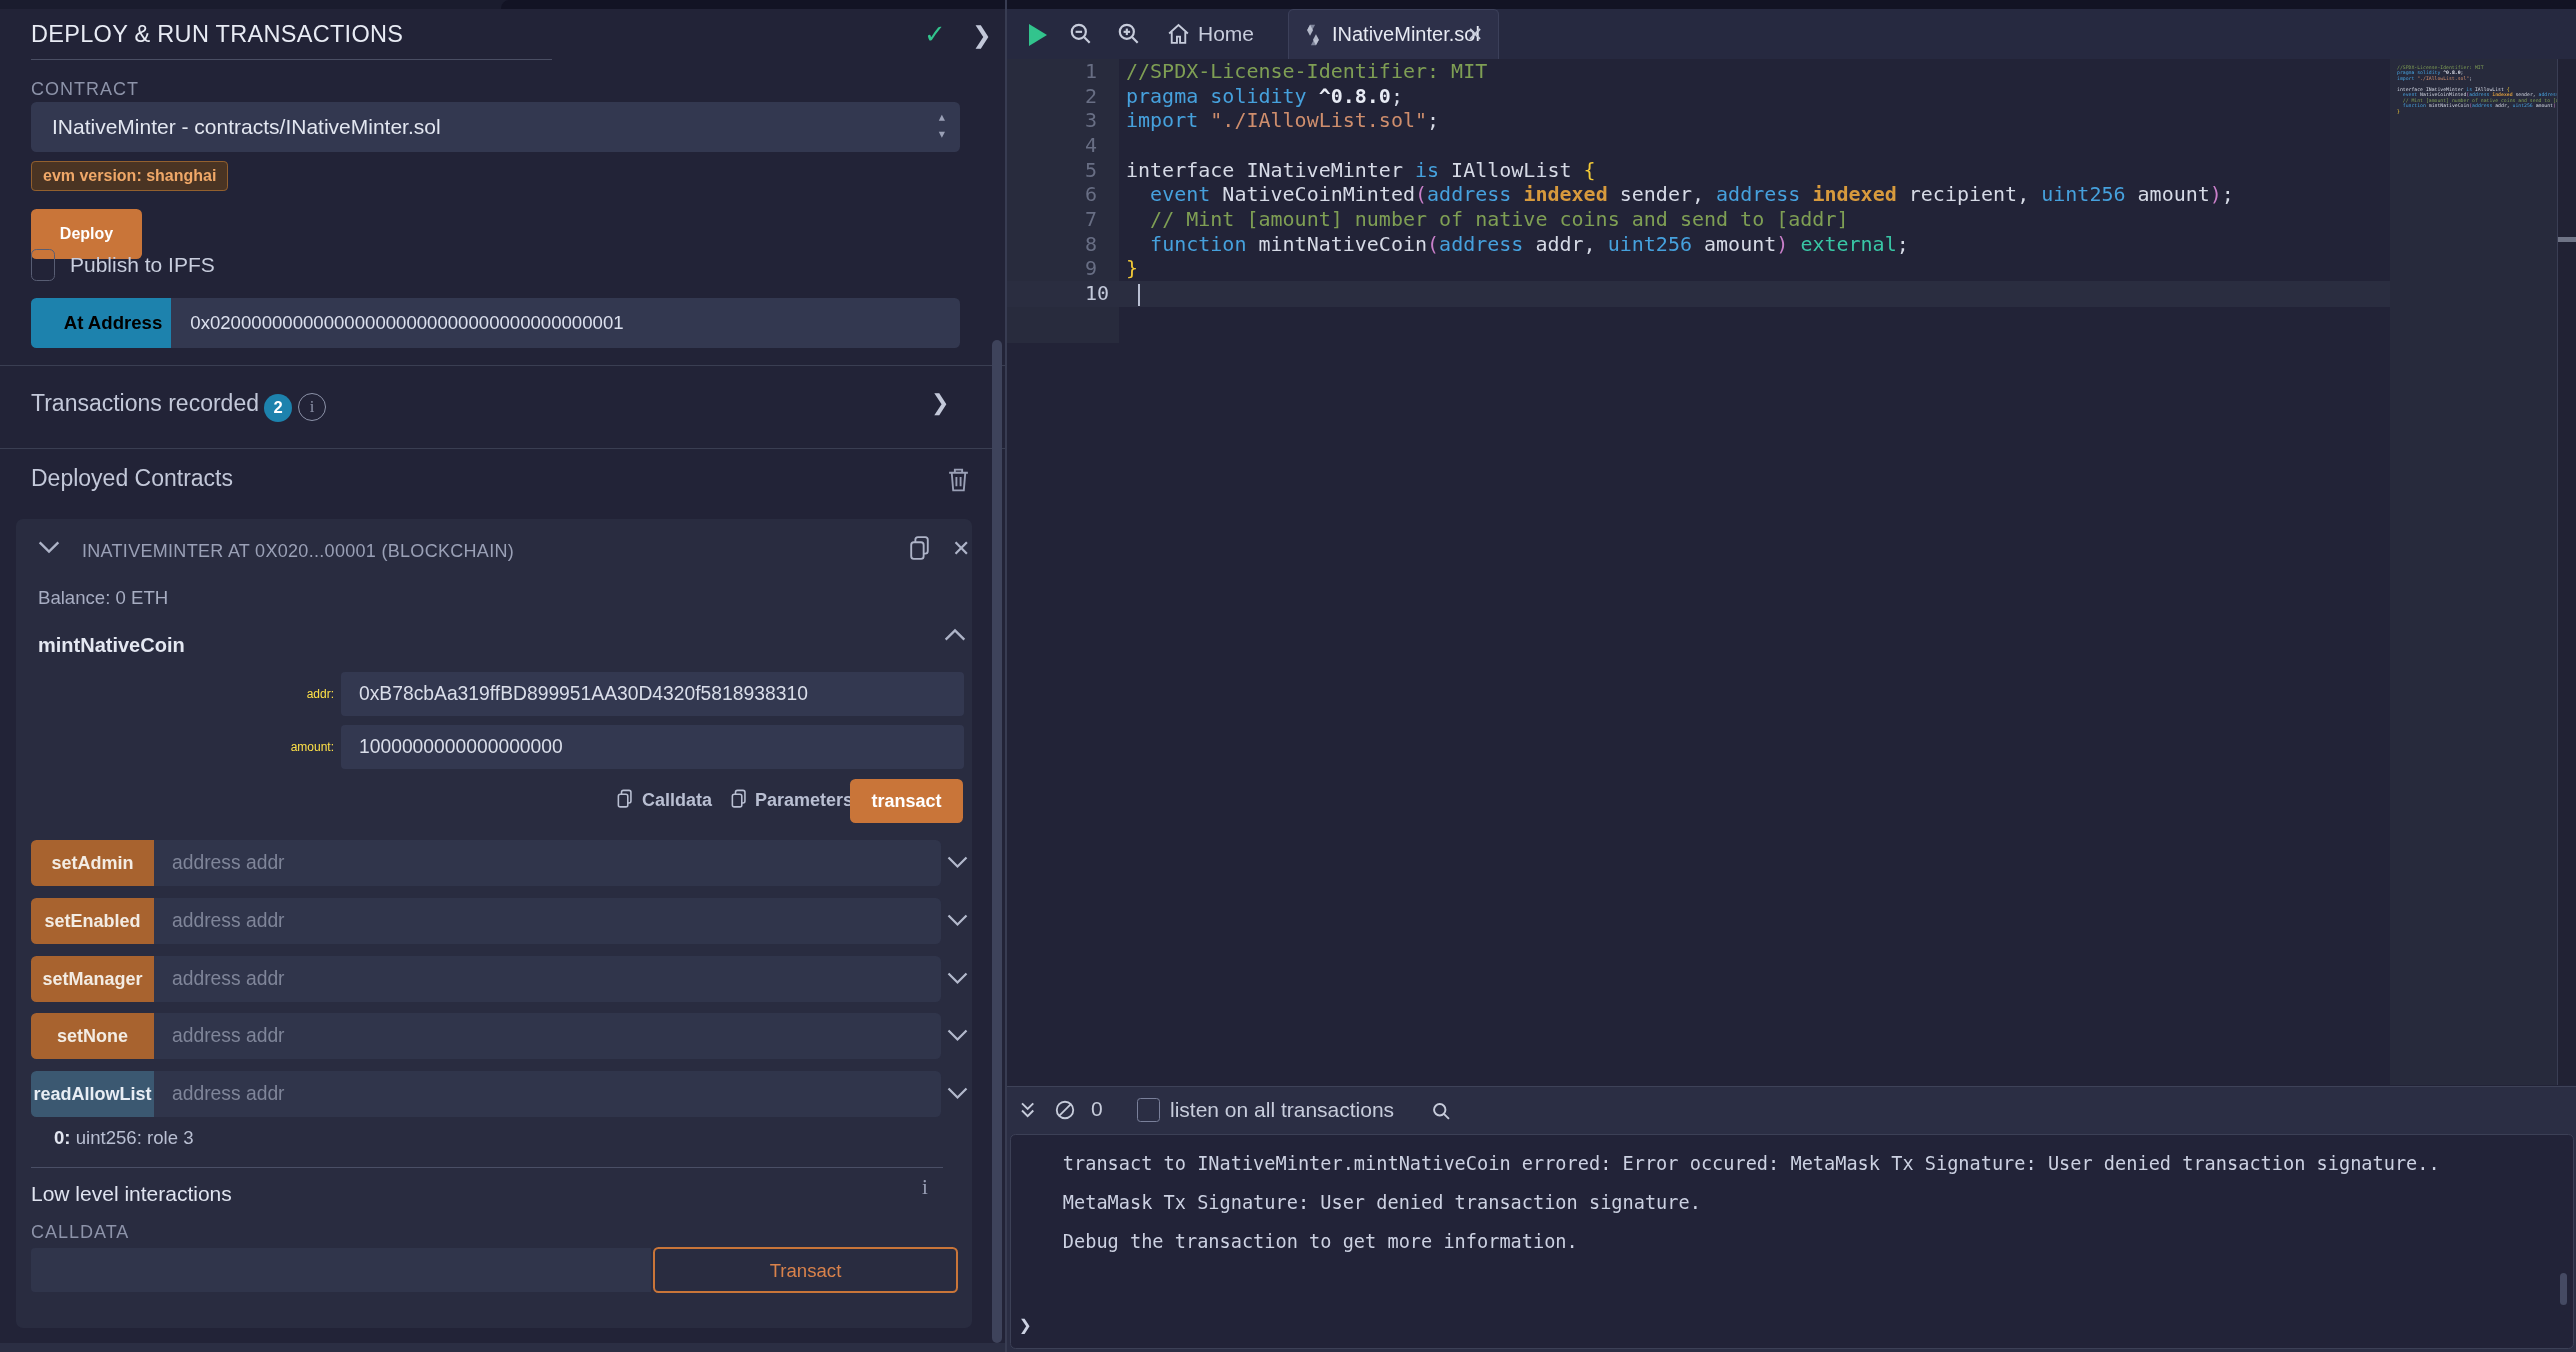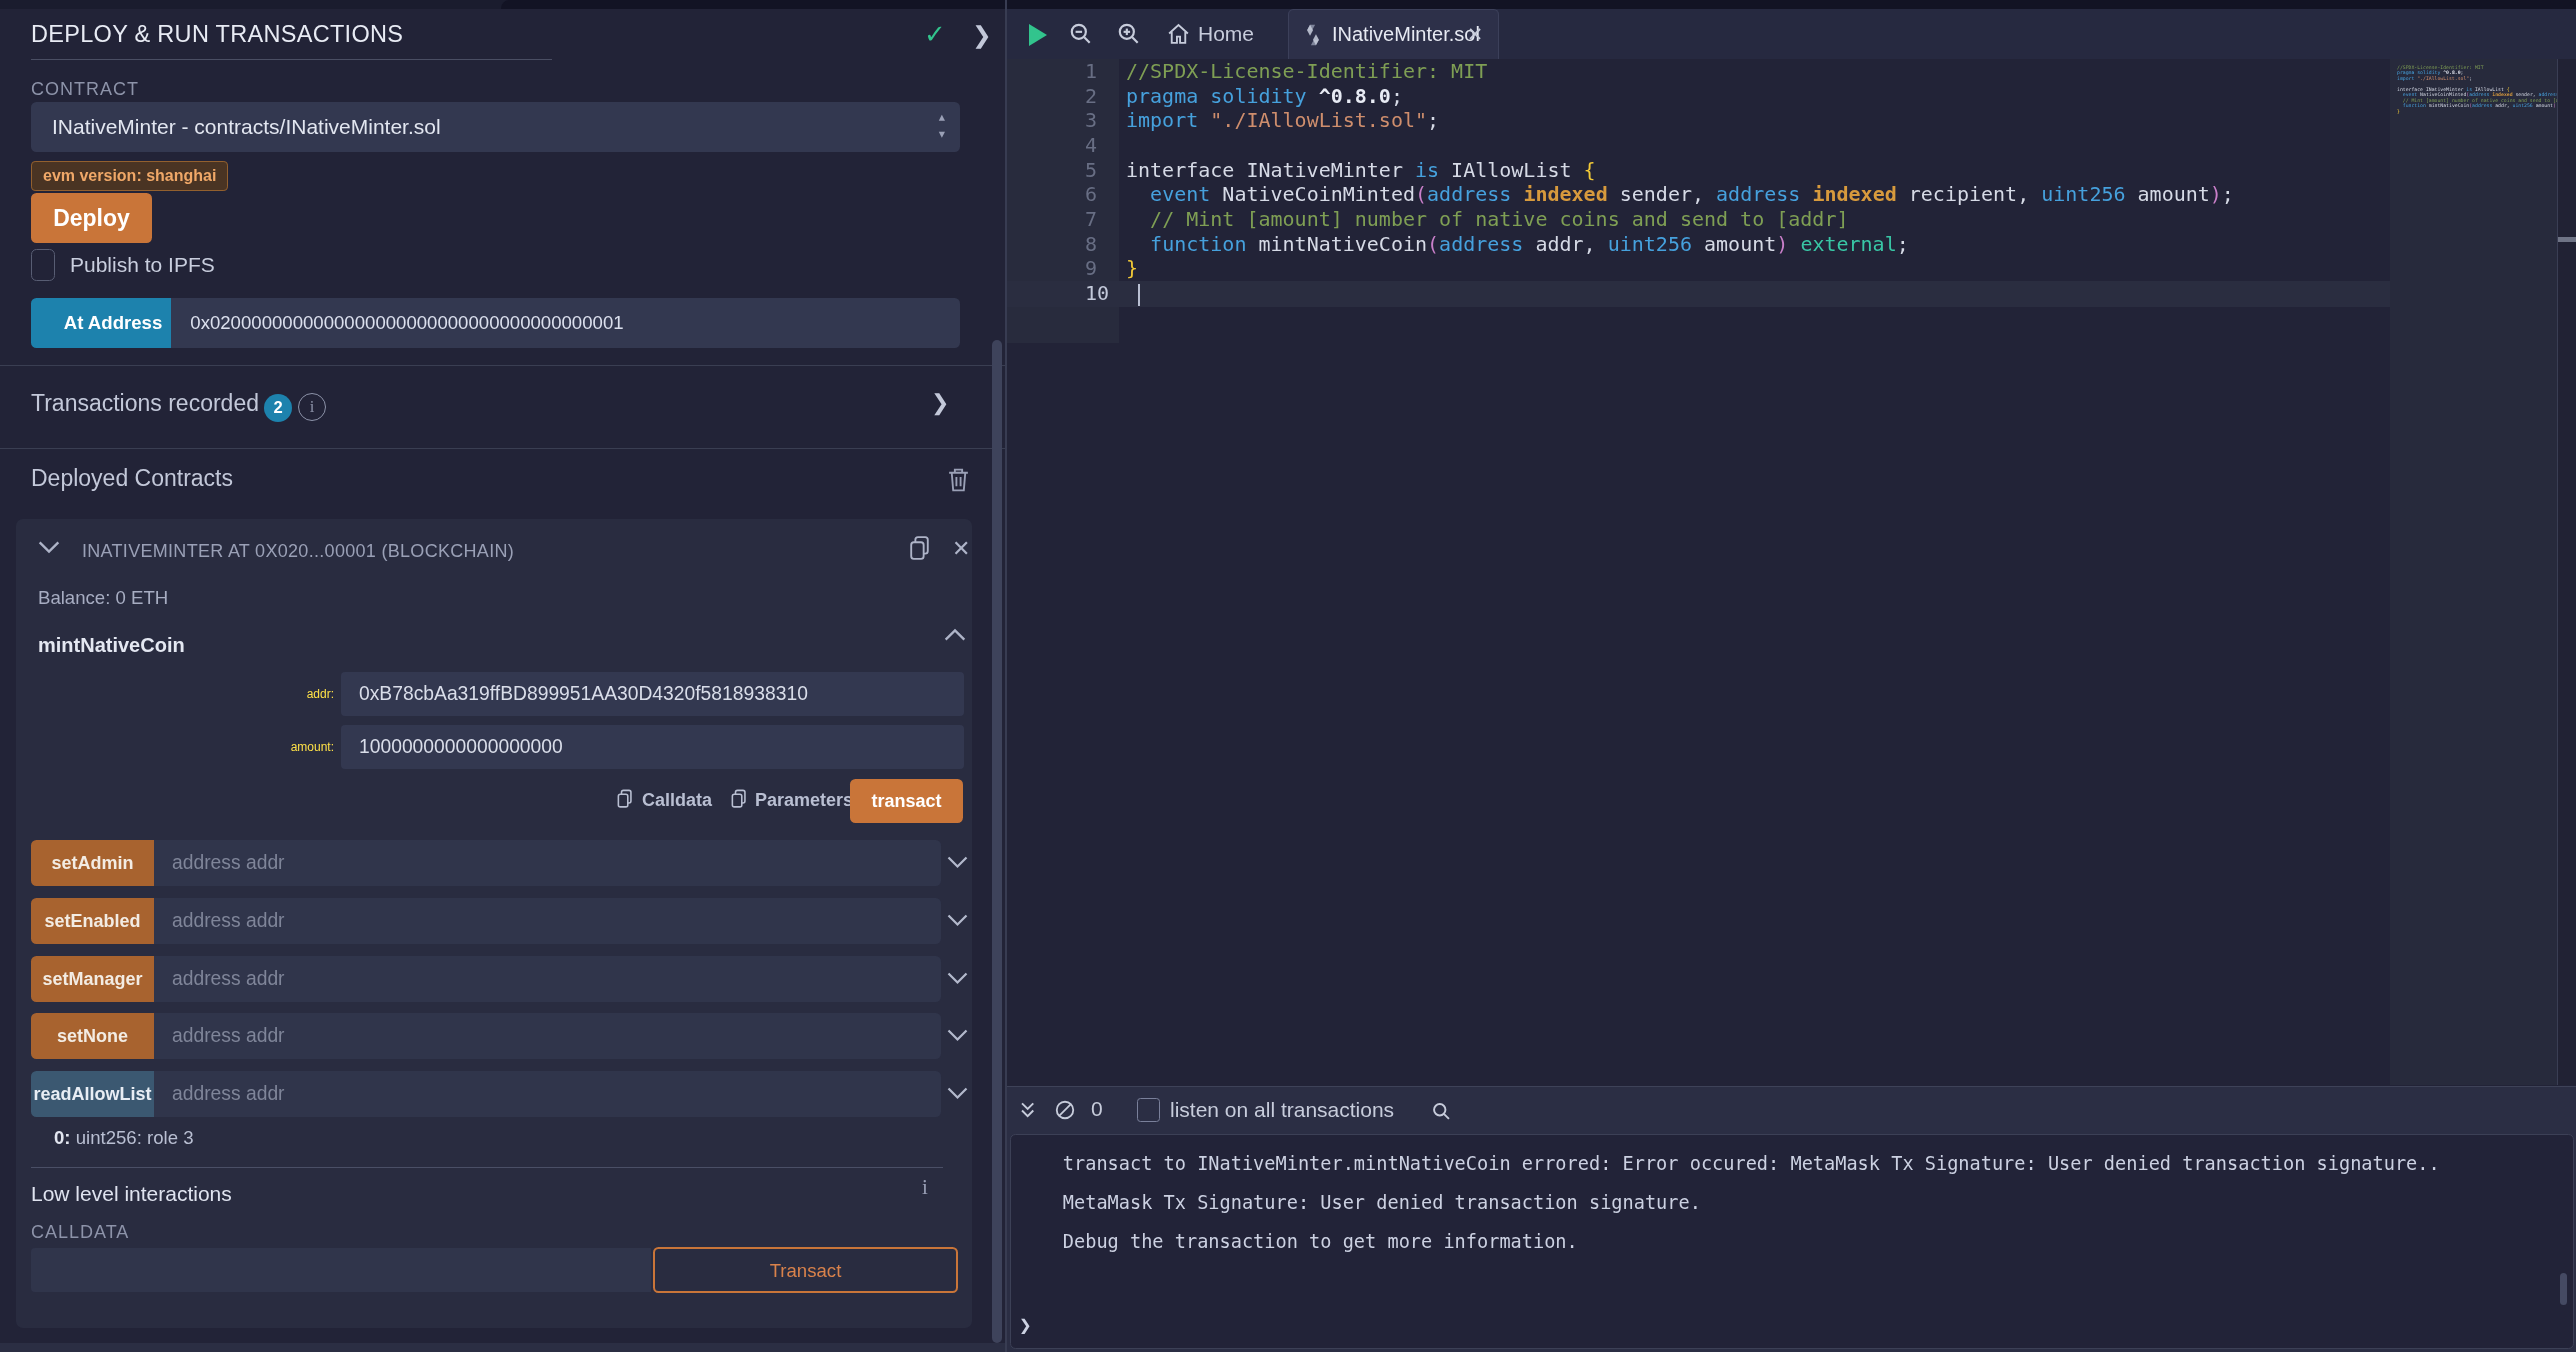--- a/index.html
+++ b/index.html
@@ -17,26 +17,26 @@
   .panel-check{position:absolute;left:924px;top:9.7px;font-size:26px;color:#32c48d;}
   .panel-chev{position:absolute;left:972px;top:12.4px;font-size:23.5px;color:#c3c8d9;font-weight:300;}
   .title-rule{position:absolute;left:31px;top:50px;width:521px;height:1.4px;background:#4a4e63;}
   .lbl-sm{font-size:18px;color:#8d93a9;letter-spacing:1px;}
   .contract-lbl{position:absolute;left:31px;top:70px;}
   .select{position:absolute;left:31px;top:93px;width:929px;height:50px;background:#333850;border-radius:5.5px;cursor:pointer;}
   .select-text{position:absolute;left:21px;top:0;line-height:50px;font-size:21px;color:#e2e6f0;}
   .select-arrows{position:absolute;right:15px;top:7px;color:#9aa0b6;font-size:12.4px;line-height:16.6px;text-align:center;}
   .evm-badge{position:absolute;left:31px;top:152px;padding:4.8px 11px;background:#4a3423;border:1.4px solid #93602e;
              border-radius:4.1px;font-size:16px;font-weight:bold;color:#f0a868;}
-  .btn-deploy{position:absolute;left:31px;top:184px;width:121px;height:50px;background:#c97539;border-radius:5.5px;
-              color:#ffffff;font-size:23px;font-weight:bold;text-align:center;line-height:50px;cursor:pointer;}
+  .btn-deploy{position:absolute;left:31px;top:200px;width:111px;height:50px;background:#c97539;border-radius:5.5px;
+              color:#ffffff;font-size:16px;font-weight:bold;text-align:center;line-height:50px;cursor:pointer;}
   .pub-check{position:absolute;left:31px;top:240px;width:22px;height:30px;border:1.4px solid #585d73;border-radius:5.5px;background:transparent;cursor:pointer;}
   .pub-lbl{position:absolute;left:70px;top:244px;font-size:21px;color:#c9cede;}
   .ataddr-btn{position:absolute;left:31px;top:289px;width:164px;height:50px;background:#1d82ad;border-radius:5.5px 0 0 5.5px;
-              color:#ffffff;font-size:18.6px;font-weight:bold;text-align:center;line-height:50px;cursor:pointer;}
+              color:#000000;font-size:18.6px;font-weight:bold;text-align:center;line-height:50px;cursor:pointer;}
   .ataddr-input{position:absolute;left:171px;top:289px;width:789px;height:50px;background:#333850;border:none;outline:none;
                 border-radius:0 5.5px 5.5px 0;color:#dce0ee;font-size:18.6px;padding:0 0 0 19.3px;box-sizing:border-box;
                 font-family:"Liberation Sans",sans-serif;}
   .sec-border{position:absolute;left:0;width:1005px;height:1.4px;background:#3a3e52;}
   .tx-label{position:absolute;left:31px;top:381px;font-size:23px;color:#c3c8d9;}
   .tx-badge{position:absolute;left:264px;top:385px;width:28px;height:28px;border-radius:50%;background:#1d82ad;color:#fff;
             font-size:16.6px;font-weight:bold;text-align:center;line-height:28px;}
   .info-circle{position:absolute;left:298px;top:384px;width:26px;height:26px;border:1.4px solid #8d93a9;border-radius:50%;
                color:#8d93a9;font-size:16.6px;text-align:center;line-height:26px;font-family:"Liberation Serif",serif;}
   .tx-chev{position:absolute;left:931px;top:381px;font-size:22px;color:#c3c8d9;}

